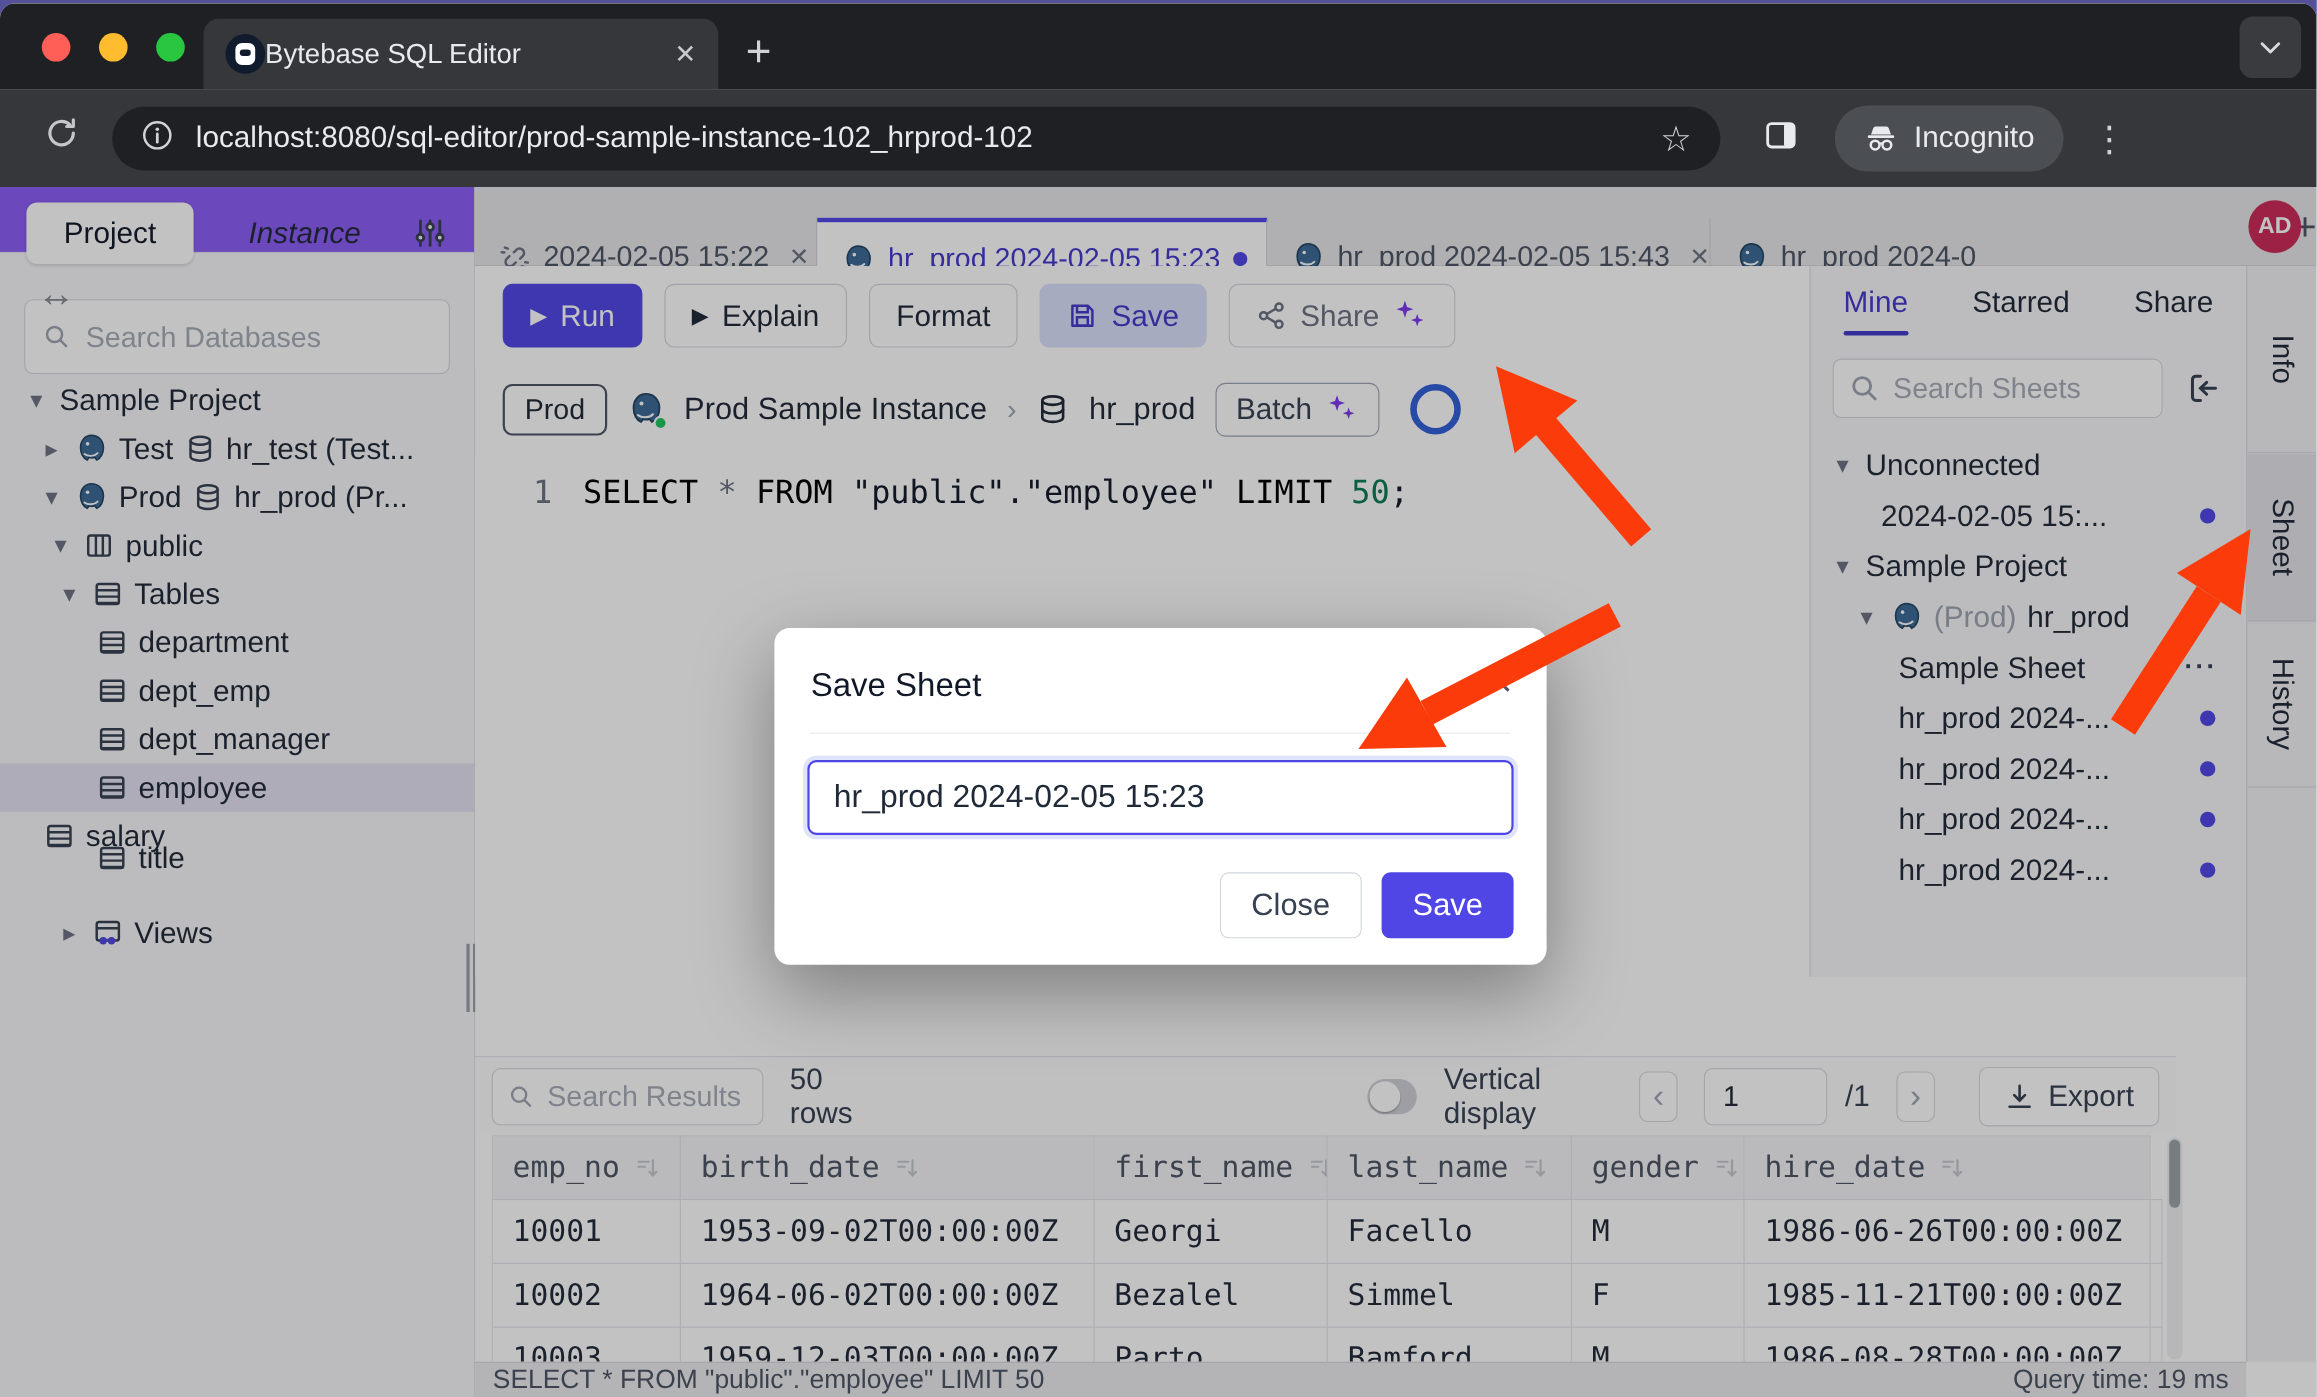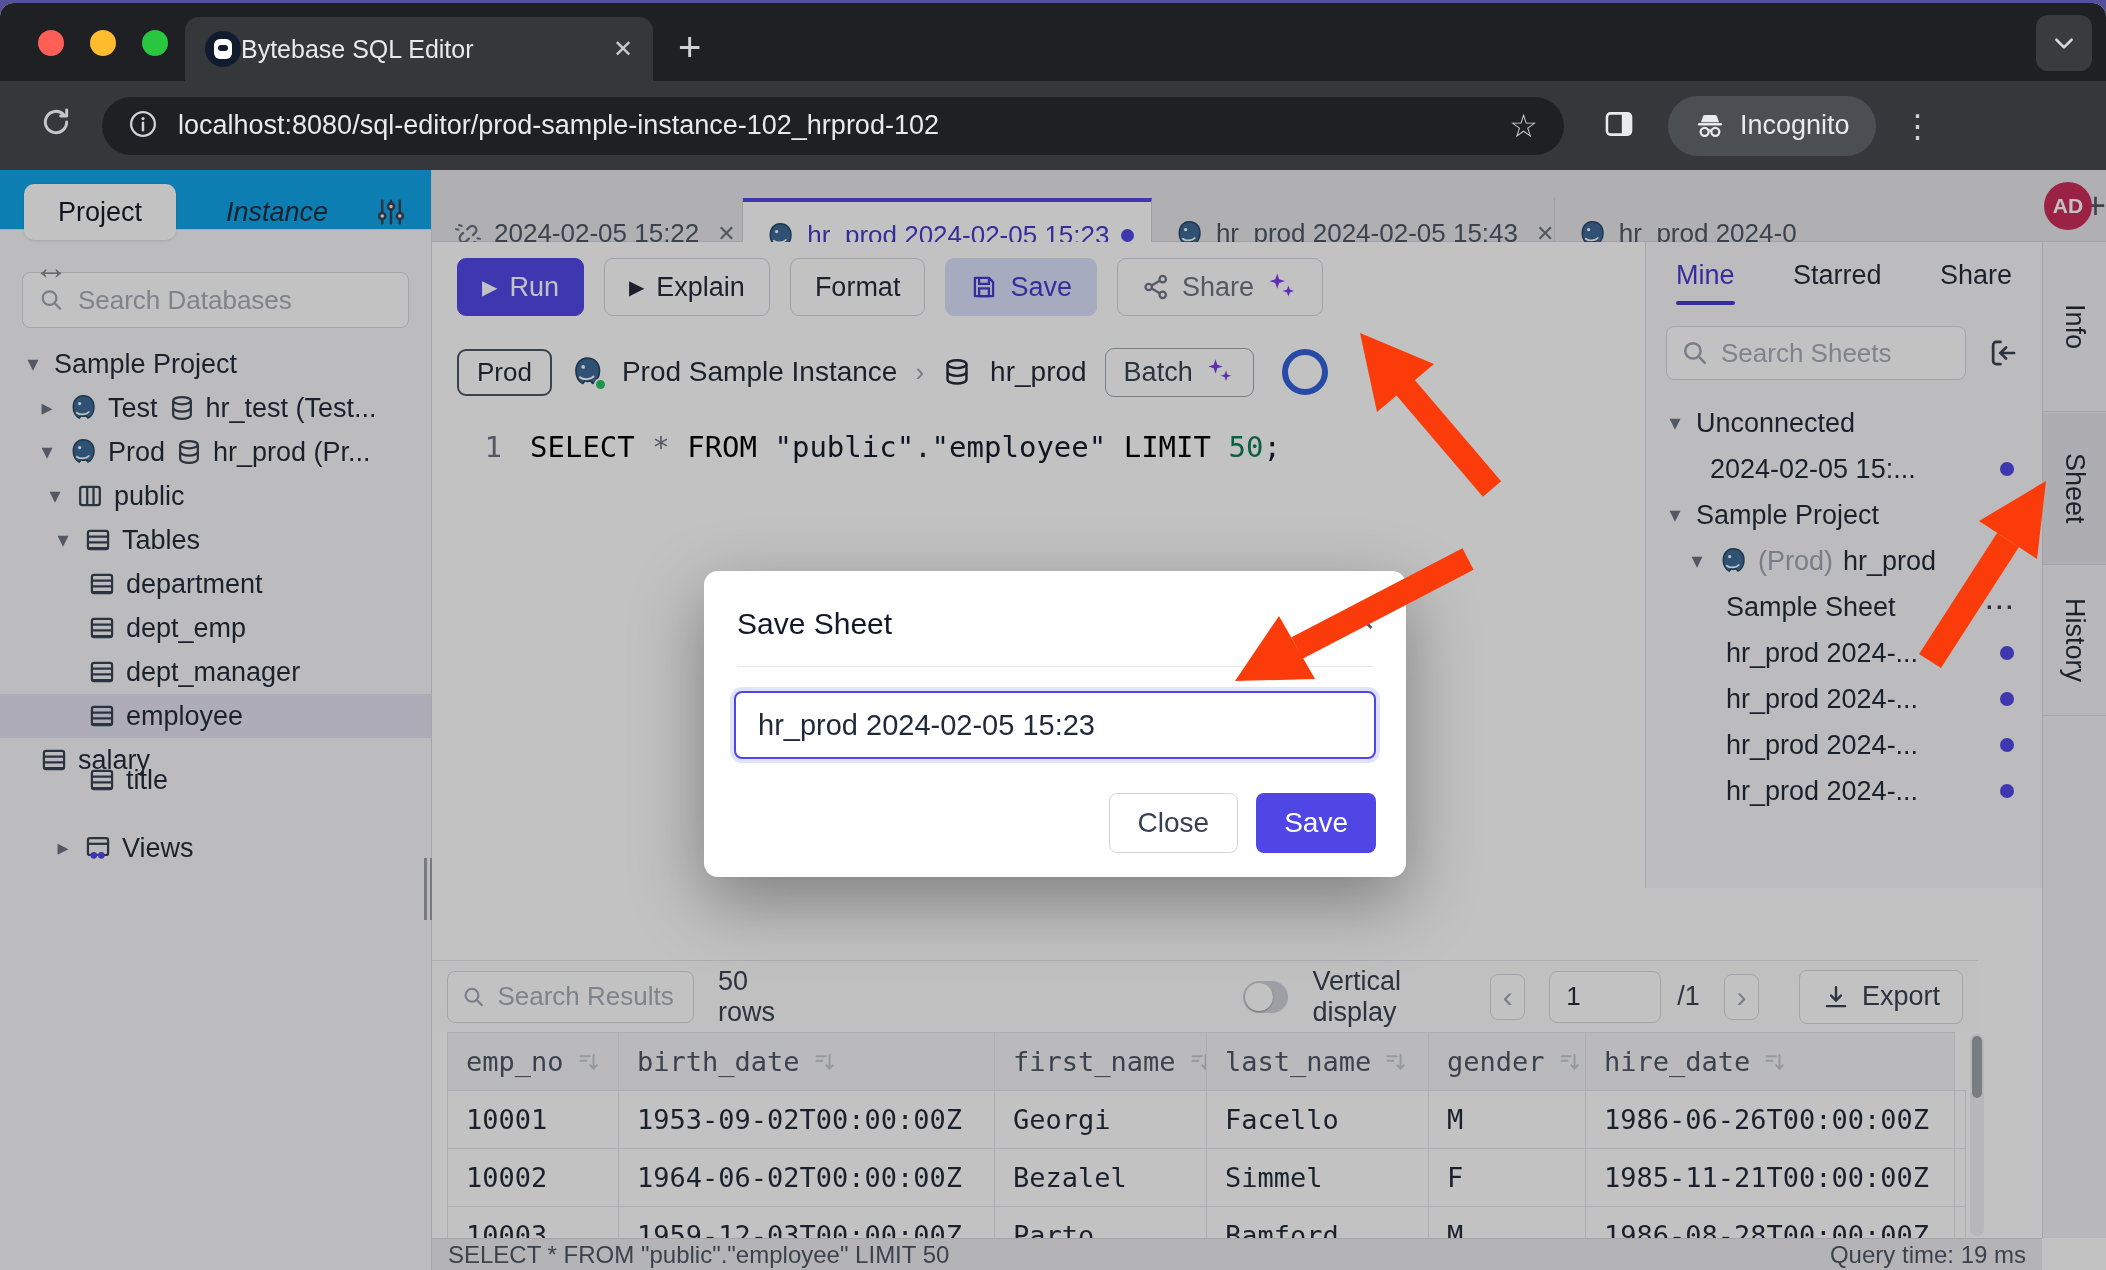--- a/index.html
+++ b/index.html
@@ -27,25 +27,25 @@
   .iconbtn { color:#cfd2d6; }
   .pane-ic { margin-left:38px; color:#e8eaed; }
   .incog { margin-left:32px; height:60px; background:#4b4e53; border-radius:30px; display:flex; align-items:center; gap:14px; padding:0 26px; color:#e8eaed; font-size:27px; }
   .menu3 { margin-left:26px; color:#cfd2d6; font-size:32px; }
 
   
   .app { position:absolute; left:0; right:0; top:167px; bottom:0; background:#fff; }
 
   
   .lsb { position:absolute; left:0; top:0; bottom:0; width:432px; background:#f7f7f8; border-right:1px solid #dddde1; }
-  .lsb-head { position:absolute; left:0; right:0; top:0; height:60px; background:#0ea5e9; border-bottom:1px solid #e2e2e6; }
+  .lsb-head { position:absolute; left:0; right:0; top:0; height:60px; background:#8b5cf6; border-bottom:1px solid #e2e2e6; }
   .proj-pill { position:absolute; left:24px; top:14px; width:152px; height:56px; background:#ffffff; border-radius:10px; box-shadow:0 1px 3px rgba(0,0,0,.12); display:flex; align-items:center; justify-content:center; font-size:27px; color:#111827; }
   .inst-lbl { position:absolute; left:200px; top:14px; height:56px; display:flex; align-items:center; padding:0 26px; font-size:27px; color:#1f2937;font-style:italic; }
   .sliders { position:absolute; right:24px; top:26px; color:#374151; }
-  .searchbox { position:absolute; left:22px; right:22px; top:102px; height:56px; background:#fff; border:1px solid #d7d7dc; border-radius:8px; display:flex; align-items:center; gap:14px; padding:0 16px; color:#9ca3af; }
+  .searchbox { position:absolute; left:22px; right:22px; top:102px; height:68px; background:#fff; border:1px solid #d7d7dc; border-radius:8px; display:flex; align-items:center; gap:14px; padding:0 16px; color:#9ca3af; }
   .searchbox input { border:0; outline:0; background:transparent; font-size:26px; color:#374151; width:100%; font-family:inherit; }
   .searchbox input::placeholder { color:#a6abb5; }
   .tree { position:absolute; left:0; right:0; top:168px; bottom:0; font-size:27px; color:#1f2937; }
   .trow { position:absolute; left:0; right:0; height:44px; display:flex; align-items:center; gap:10px; white-space:nowrap; }
   .trow .caret { color:#6b7280; font-size:22px; width:22px; text-align:center; flex:0 0 auto; }
   .trow.sel { background:#e3e2f0; }
   .muted { color:#9ca3af; }
   .ticon { flex:0 0 auto; display:flex; color:#374151; }
   .split-handle { position:absolute; left:424px; top:688px; height:62px; width:9px; border-left:3px solid #9aa0a6; border-right:3px solid #9aa0a6; }
 

